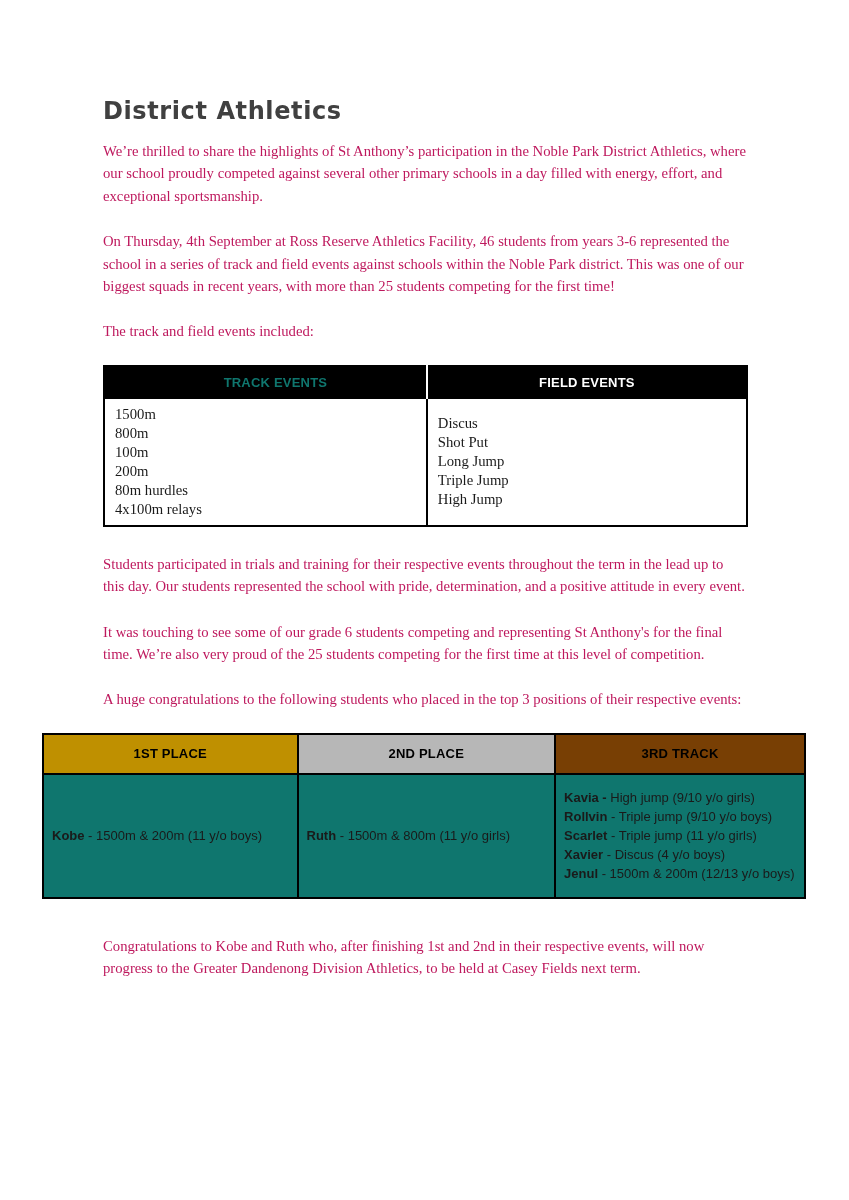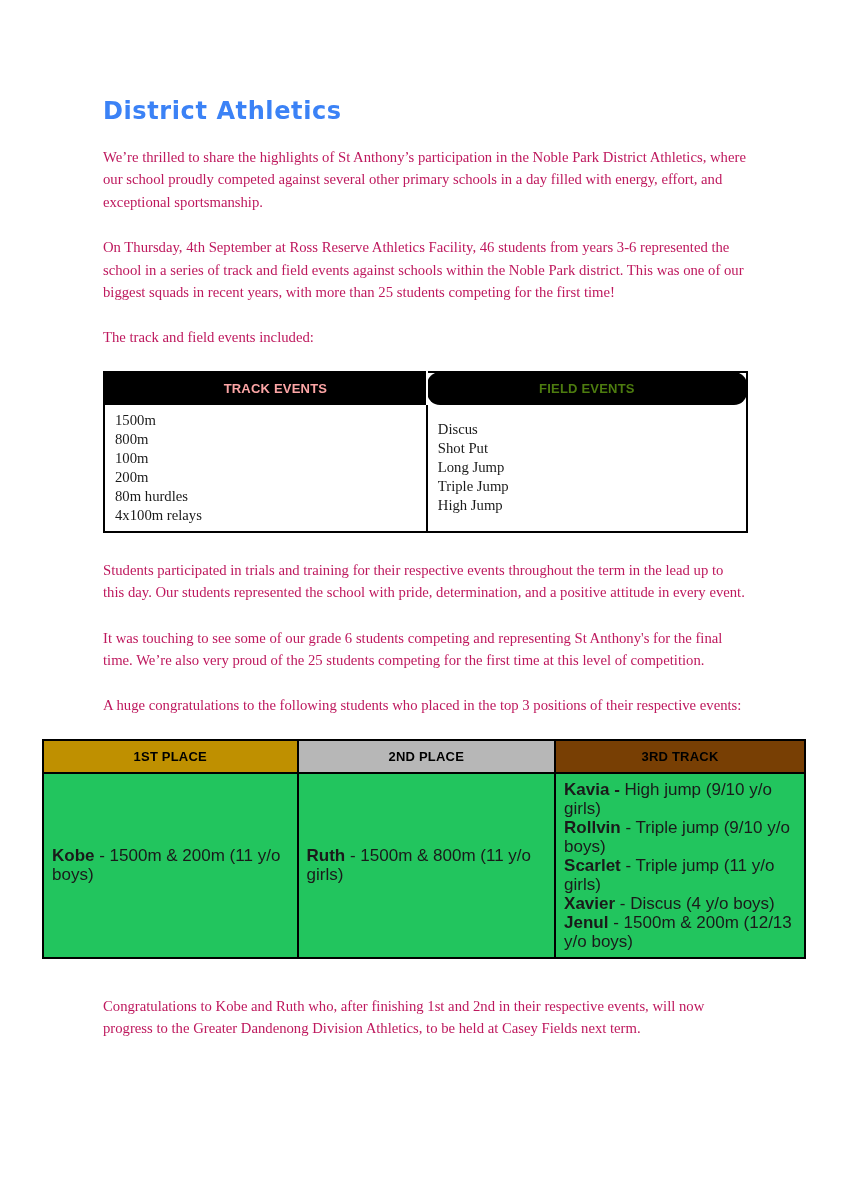--- a/index.html
+++ b/index.html
@@ -10,26 +10,26 @@
     height: 1200px;
     background: #ffffff;
     overflow: hidden;
     font-family: "Liberation Serif", serif;
     color: #1a1a1a;
   }
   .content { margin: 0 103px; }
 
   .doc-title {
     margin-top: 97px;
-    margin-bottom: 21px;
+    margin-bottom: 15px;
     font-family: "DejaVu Sans", sans-serif;
     font-weight: bold;
     font-size: 24px;
     letter-spacing: 0.6px;
-    color: #3b82f6;
+    color: #404040;
   }
 
   .para {
     font-size: 14.7px;
     line-height: 22.4px;
     margin-bottom: 23px;
     color: #be185d;
   }
   .para.tight { margin-bottom: 22px; }
 
@@ -64,36 +64,36 @@
   .events-table col.c2 { width: 49.8%; }
 
   
   .places-wrap { margin: 0 42px; }
   .places-table {
     width: 764px;
     border: 2px solid #000000;
     margin-bottom: 36px;
   }
   .places-table th {
-    height: 33px;
+    height: 40px;
     font-family: "Liberation Sans", sans-serif;
     font-weight: bold;
     font-size: 13px;
     letter-spacing: 0.2px;
     color: #000000;
     text-align: center;
     vertical-align: middle;
     border: 2px solid #000000;
   }
   .places-table td {
     height: 124px;
     vertical-align: middle;
-    background: #22c55e;
+    background: #0f766e;
     font-family: "Liberation Sans", sans-serif;
-    font-size: 17px;
+    font-size: 13px;
     line-height: 19px;
     padding: 6px 8px;
     border: 2px solid #000000;
   }
   .places-table col.p1 { width: 33.4%; }
   .places-table col.p2 { width: 33.8%; }
   .places-table col.p3 { width: 32.8%; }
   .entry b { font-weight: bold; }
 </style>
 </head>
@@ -110,22 +110,22 @@
 
     <p class="para tight">The track and field events included:</p>
 
     <table class="events-table">
       <colgroup>
           <col class="c1">
           <col class="c2">
         </colgroup>
       <thead>
         <tr>
-          <th style="color: #fca5a5; background-color: rgb(0, 0, 0); padding-left: 20px;">TRACK EVENTS</th>
-          <th class="col-sep" style="color: #4d7c0f; background-color: rgb(0, 0, 0); border-radius: 13px;">FIELD EVENTS</th>
+          <th style="color: #0f766e; background-color: rgb(0, 0, 0); padding-left: 20px;">TRACK EVENTS</th>
+          <th class="col-sep" style="color: #ffffff; background-color: rgb(0, 0, 0);">FIELD EVENTS</th>
         </tr>
       </thead>
       <tbody>
         <tr>
           <td>
             <div>1500m</div>
             <div>800m</div>
             <div>100m</div>
             <div>200m</div>
             <div>80m hurdles</div>

